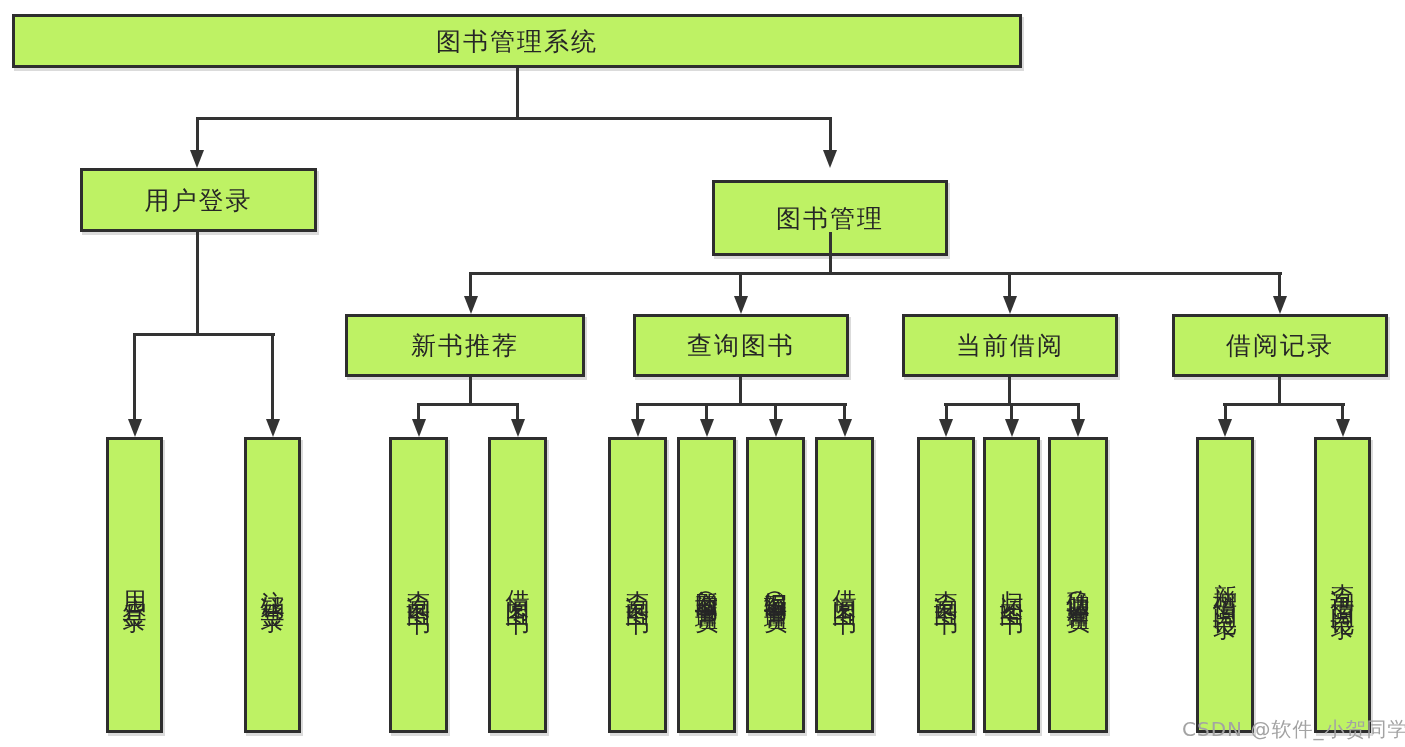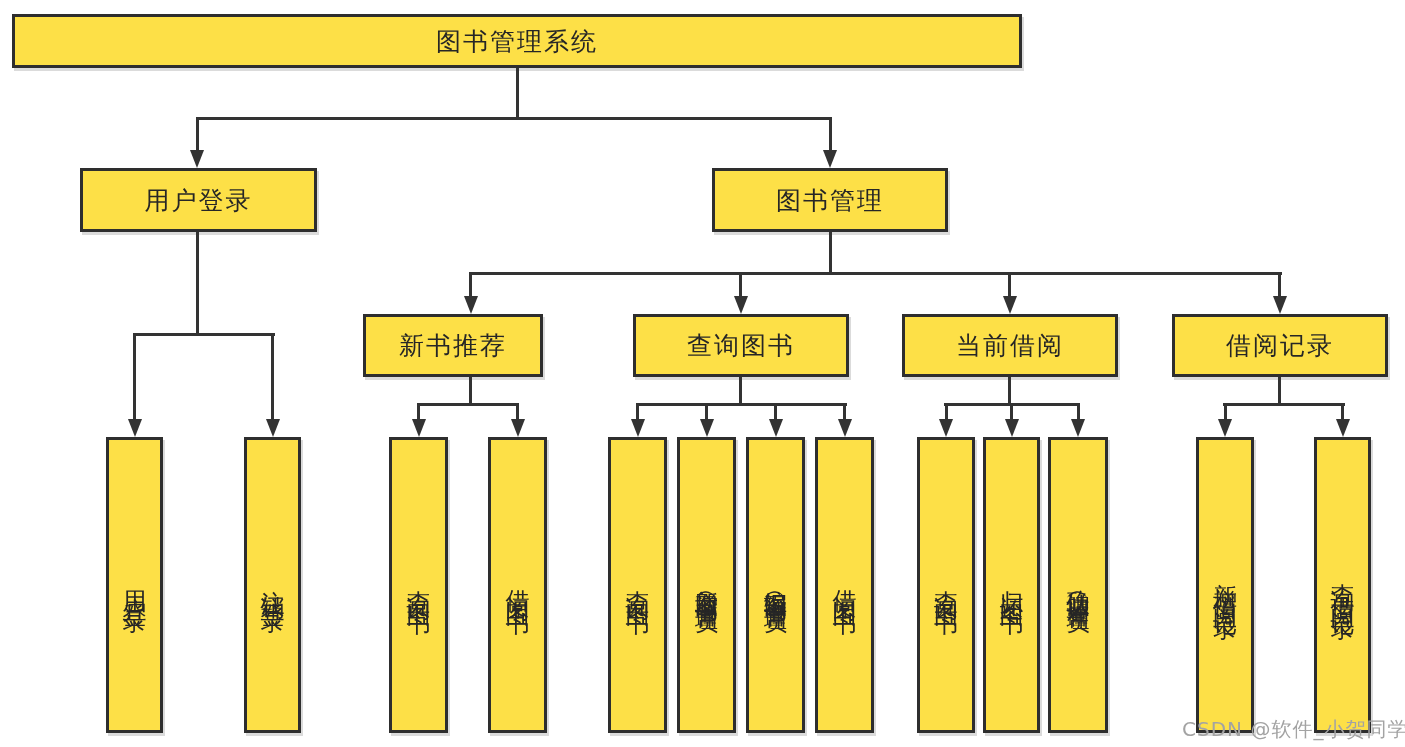--- a/index.html
+++ b/index.html
@@ -8,21 +8,21 @@
     --text:#262626;
     --background:#ffffff;
     --watermark:#a3a3a3;
   }
   html,body{margin:0;padding:0;background:var(--background);}
   .canvas{
     position:relative;width:1405px;height:747px;background:var(--background);
     overflow:hidden;font-family:"DejaVu Sans","Liberation Sans",sans-serif;
   }
   .node{
-    position:absolute;box-sizing:border-box;background:#fde047;
+    position:absolute;box-sizing:border-box;background:#bef264;
     border:3px solid var(--box-border);
     color:var(--text);
     display:flex;align-items:center;justify-content:center;
     box-shadow:2px 3px 0 rgba(0,0,0,0.14);
   }
   .hnode{font-size:25px;letter-spacing:2px;white-space:nowrap;}
   .vnode{
     writing-mode:vertical-rl;text-orientation:mixed;
     font-size:24px;letter-spacing:7px;line-height:1;
   }
@@ -46,41 +46,41 @@
   <div class="node hnode" style="left:12px;top:14px;width:1010px;height:54px">图书管理系统</div>
 
   <div class="vl" style="left:516px;top:68px;width:3px;height:52px"></div>
   <div class="hl" style="left:196px;top:117px;width:636px;height:3px"></div>
   <div class="vl" style="left:196px;top:117px;width:3px;height:33px"></div>
   <div class="ah" style="left:190px;top:150px"></div>
   <div class="vl" style="left:829px;top:117px;width:3px;height:33px"></div>
   <div class="ah" style="left:823px;top:150px"></div>
 
   <div class="node hnode" style="left:80px;top:168px;width:237px;height:64px">用户登录</div>
-  <div class="node hnode" style="left:712px;top:168px;width:236px;height:64px">图书管理</div>
+  <div class="node hnode" style="left:712px;top:180px;width:236px;height:76px">图书管理</div>
 
   <div class="vl" style="left:196px;top:232px;width:3px;height:104px"></div>
   <div class="hl" style="left:133px;top:333px;width:142px;height:3px"></div>
   <div class="vl" style="left:133px;top:333px;width:3px;height:86px"></div>
   <div class="ah" style="left:128px;top:419px"></div>
   <div class="vl" style="left:271px;top:333px;width:3px;height:86px"></div>
   <div class="ah" style="left:266px;top:419px"></div>
 
   <div class="vl" style="left:829px;top:232px;width:3px;height:43px"></div>
   <div class="hl" style="left:469px;top:272px;width:813px;height:3px"></div>
   <div class="vl" style="left:469px;top:272px;width:3px;height:24px"></div>
   <div class="ah" style="left:464px;top:296px"></div>
   <div class="vl" style="left:739px;top:272px;width:3px;height:24px"></div>
   <div class="ah" style="left:734px;top:296px"></div>
   <div class="vl" style="left:1008px;top:272px;width:3px;height:24px"></div>
   <div class="ah" style="left:1003px;top:296px"></div>
   <div class="vl" style="left:1278px;top:272px;width:3px;height:24px"></div>
   <div class="ah" style="left:1273px;top:296px"></div>
 
-  <div class="node hnode" style="left:363px;top:314px;width:180px;height:63px">新书推荐</div>
+  <div class="node hnode" style="left:345px;top:314px;width:240px;height:63px">新书推荐</div>
   <div class="node hnode" style="left:633px;top:314px;width:216px;height:63px">查询图书</div>
   <div class="node hnode" style="left:902px;top:314px;width:216px;height:63px">当前借阅</div>
   <div class="node hnode" style="left:1172px;top:314px;width:216px;height:63px">借阅记录</div>
 
   <div class="vl" style="left:469px;top:377px;width:3px;height:29px"></div>
   <div class="hl" style="left:417px;top:403px;width:102px;height:3px"></div>
   <div class="vl" style="left:417px;top:403px;width:3px;height:16px"></div>
   <div class="ah" style="left:412px;top:419px"></div>
   <div class="vl" style="left:516px;top:403px;width:3px;height:16px"></div>
   <div class="ah" style="left:511px;top:419px"></div>

